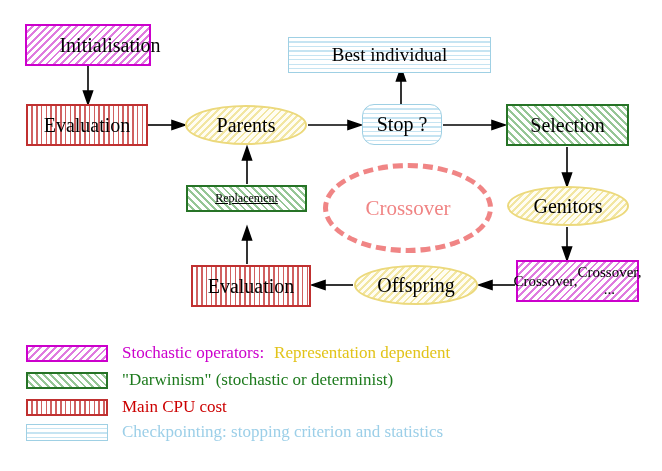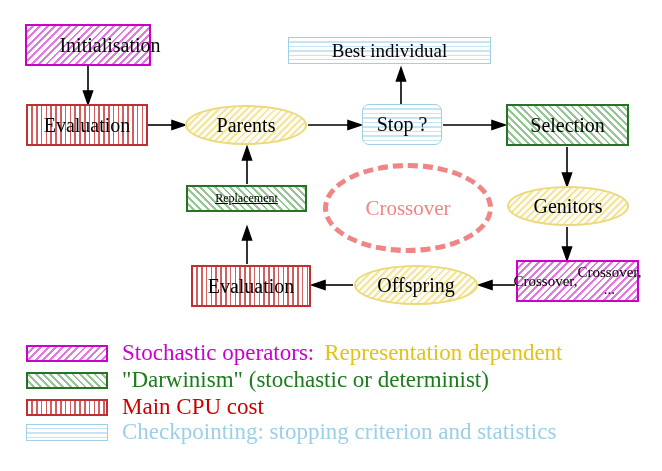--- a/index.html
+++ b/index.html
@@ -22,42 +22,42 @@
   .stripe-red{border:2px solid #c03030;
     background:repeating-linear-gradient(90deg,#ffffff 0px,#ffffff 3.2px,#d06060 3.2px,#d06060 4.8px);}
   .stripe-cyan{border:1.5px solid #9fd0e4;
     background:repeating-linear-gradient(180deg,#ffffff 0px,#ffffff 3px,#c6e4f2 3px,#c6e4f2 4.5px);}
   .hatch-yellow{border:2px solid #ecd97c;
     background:repeating-linear-gradient(135deg,#fffdf2 0px,#fffdf2 3px,#f2e6a2 3px,#f2e6a2 5px);}
 
   #node-initialisation{left:25px;top:24px;width:126px;height:42px;padding-left:44px;}
   #node-evaluation-top{left:26px;top:104px;width:122px;height:42px;}
   #node-parents{left:185px;top:105px;width:122px;height:40px;}
-  #node-best-individual{left:288px;top:37px;width:203px;height:27px;font-size:19px;}
-  #node-stop{left:362px;top:104px;width:80px;height:41px;border-radius:7px;}
+  #node-best-individual{left:288px;top:37px;width:203px;height:36px;font-size:19px;}
+  #node-stop{left:362px;top:104px;width:80px;height:41px;border-radius:12px;}
   #node-selection{left:506px;top:104px;width:123px;height:42px;}
   #node-genitors{left:507px;top:186px;width:122px;height:40px;}
   #node-crossover{left:516px;top:260px;width:123px;height:42px;flex-direction:row;font-size:15px;line-height:17px;}
   #node-offspring{left:354px;top:265px;width:124px;height:40px;}
   #node-evaluation-bottom{left:191px;top:265px;width:120px;height:42px;}
   #node-replacement{left:186px;top:185px;width:121px;height:27px;font-size:12px;text-decoration:underline;}
   #node-generation{
     left:323px;top:163px;width:170px;height:90px;
     border:5px dashed #f08585;border-radius:50%;
     color:#f08585;font-size:21px;background:transparent;
   }
 
   
   .legend-row{position:absolute;left:26px;display:flex;align-items:center;height:20px;}
   #legend-row-1{top:343px;}
   #legend-row-2{top:370px;}
   #legend-row-3{top:397px;}
   #legend-row-4{top:422px;}
   .swatch{width:82px;height:17px;box-sizing:border-box;flex:0 0 auto;}
-  .legend-text{margin-left:14px;font-size:23px;white-space:nowrap;}
+  .legend-text{margin-left:14px;font-size:17px;white-space:nowrap;}
   .lt-magenta{color:#cc00cc;}
   .lt-gold{color:#e2c319;margin-left:10px;}
   .lt-green{color:#1d7a1d;}
   .lt-red{color:#cc0000;}
   .lt-cyan{color:#9ccfe8;}
 </style>
 </head>
 <body>
 
 <div class="canvas">

